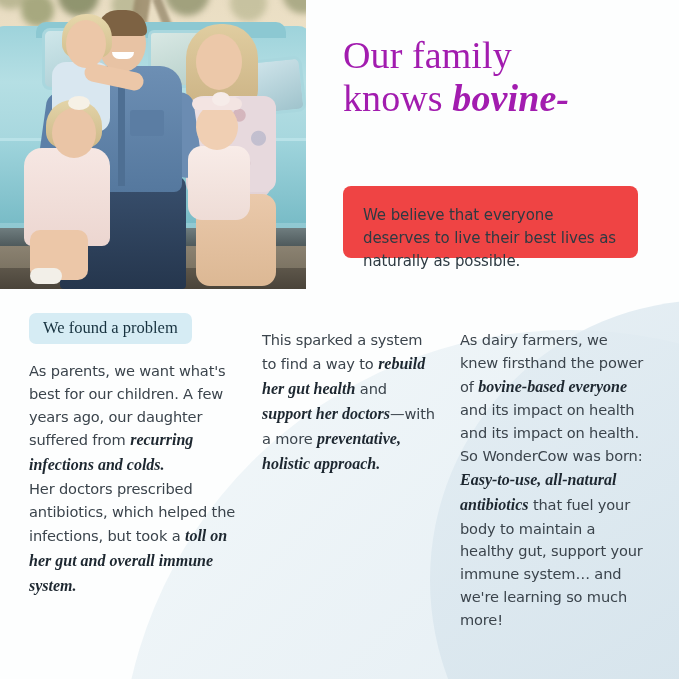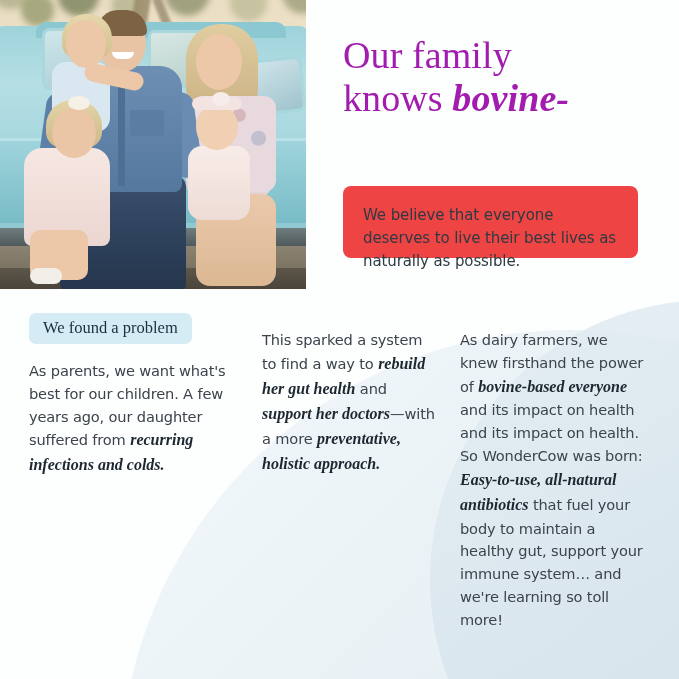--- a/index.html
+++ b/index.html
@@ -215,27 +215,28 @@
 
   <div class="callout">
     <p>We believe that everyone deserves to live their best lives as naturally as possible.</p>
   </div>
 
   <div class="cols">
     <div class="col col-1">
       <span class="pill">We found a problem</span>
       <div class="body">
           <p><span>As parents, we want what's best for our children. A few years ago, our daughter suffered from </span><span class="em">recurring infections and colds.</span></p>
+          <p><span>Her doctors prescribed antibiotics, which helped the infections, but took a </span><span class="em">toll on her gut and overall immune system.</span></p>
         </div>
     </div>
     <div class="col col-2">
       <div class="body">
           <p><span>This sparked a system to find a way to </span><span class="em">rebuild her gut health</span><span> and </span><span class="em">support her doctors</span><span>—with a more </span><span class="em">preventative, holistic approach.</span></p>
         </div>
     </div>
     <div class="col col-3">
       <div class="body">
-          <p><span>As dairy farmers, we knew firsthand the power of </span><span class="em">bovine-based everyone</span><span> and its impact on health and its impact on health. So WonderCow was born: </span><span class="em">Easy-to-use, all-natural antibiotics</span><span> that fuel your body to maintain a healthy gut, support your immune system… and we're learning so toll more!</span></p>
+          <p><span>As dairy farmers, we knew firsthand the power of </span><span class="em">bovine-based everyone</span><span> and its impact on health and its impact on health. So WonderCow was born: </span><span class="em">Easy-to-use, all-natural antibiotics</span><span> that fuel your body to maintain a healthy gut, support your immune system… and we're learning so much more!</span></p>
         </div>
     </div>
   </div>
 
 </div>
 
 </body></html>

